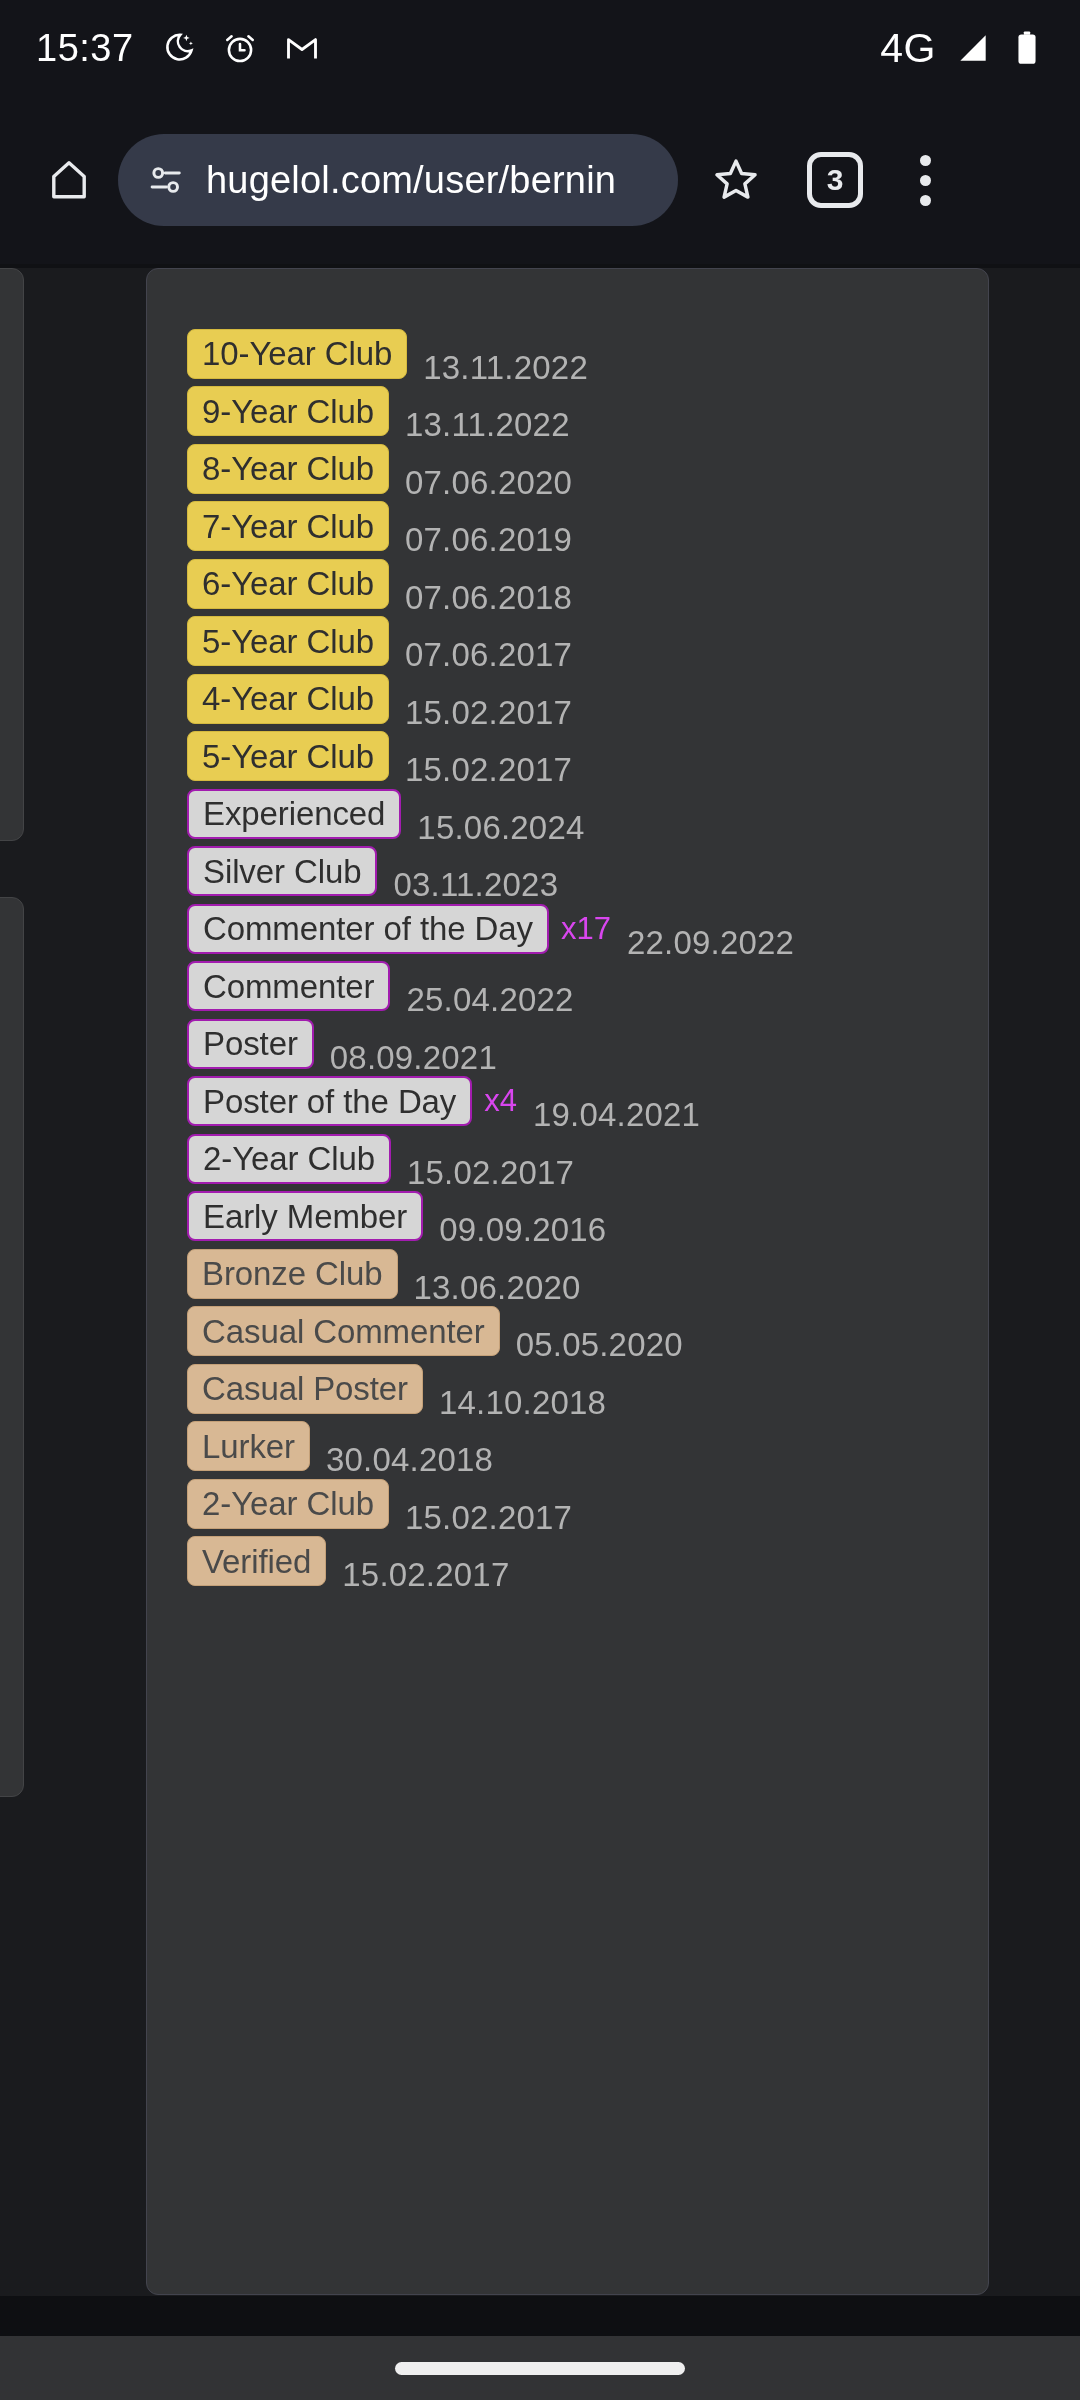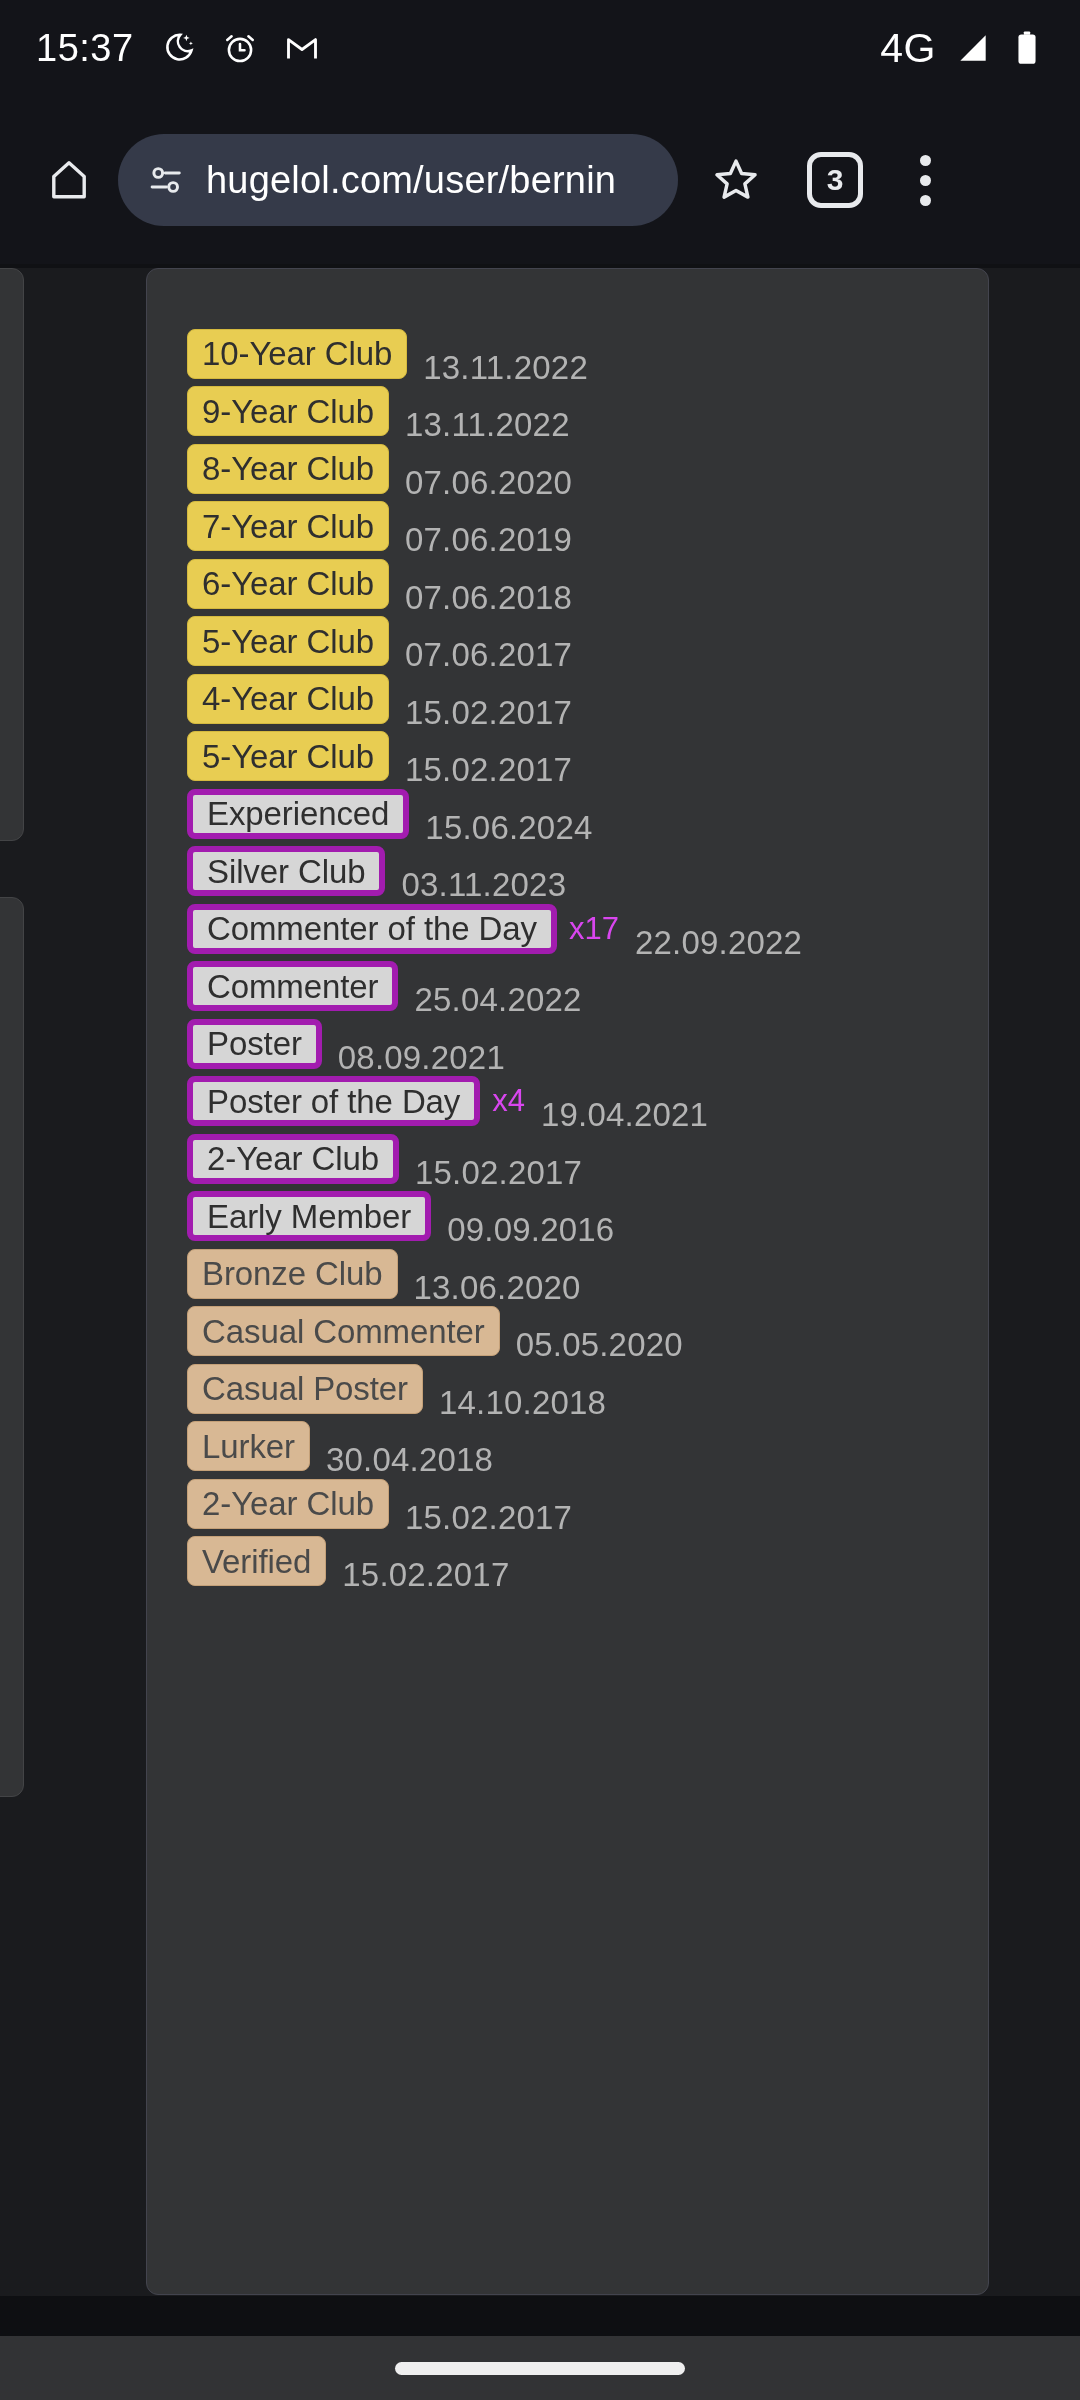--- a/index.html
+++ b/index.html
@@ -118,21 +118,21 @@
     display:inline-flex; align-items:center; justify-content:center;
     height:50px;
     padding:0 14px;
     border-radius:8px;
     font-size:33px;
     line-height:1;
     white-space:nowrap;
     letter-spacing:-0.1px;
   }
   .badge.gold   { background:#e8cd52; border:1px solid #d4b93f; color:#2f2f2f;text-align:right; }
-  .badge.silver { background:#d6d6d6; border:6px solid #a21caf; color:#2f2f2f; }
+  .badge.silver { background:#d6d6d6; border:2px solid #a21caf; color:#2f2f2f; }
   .badge.bronze { background:#d8b894; border:1px solid #c4a078; color:#4a4a4a; }
 
   .badge-mult {
     color:#d946ef; font-size:31px;
     margin-left:12px;
     white-space:nowrap;
   }
   .badge-date {
     color:#b3b3b3; font-size:33px;
     margin-left:16px;

